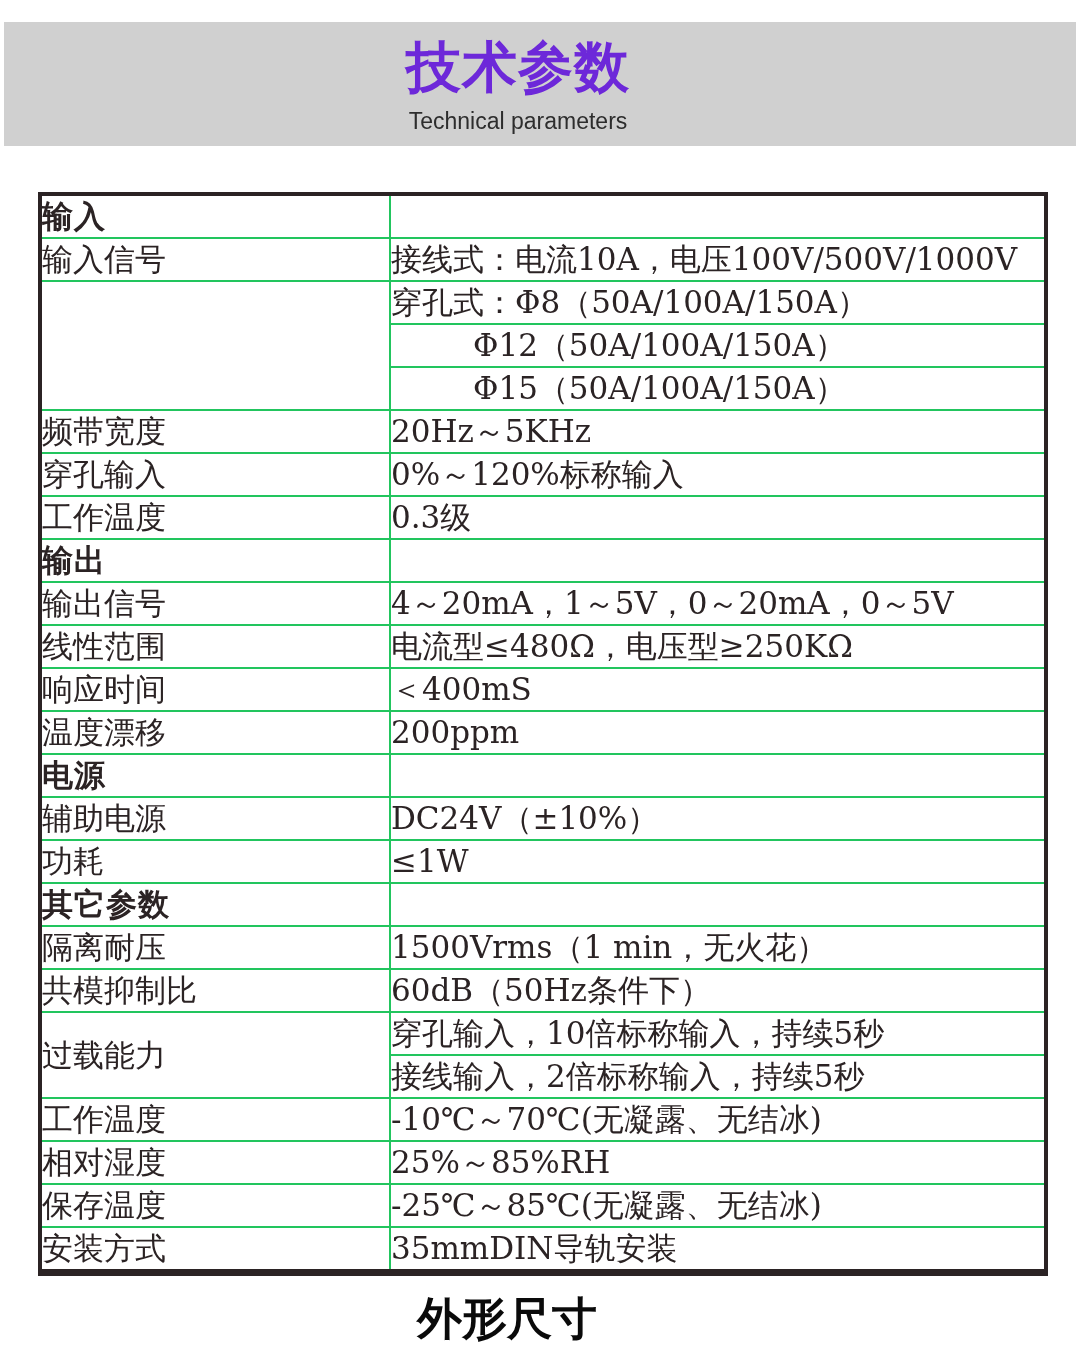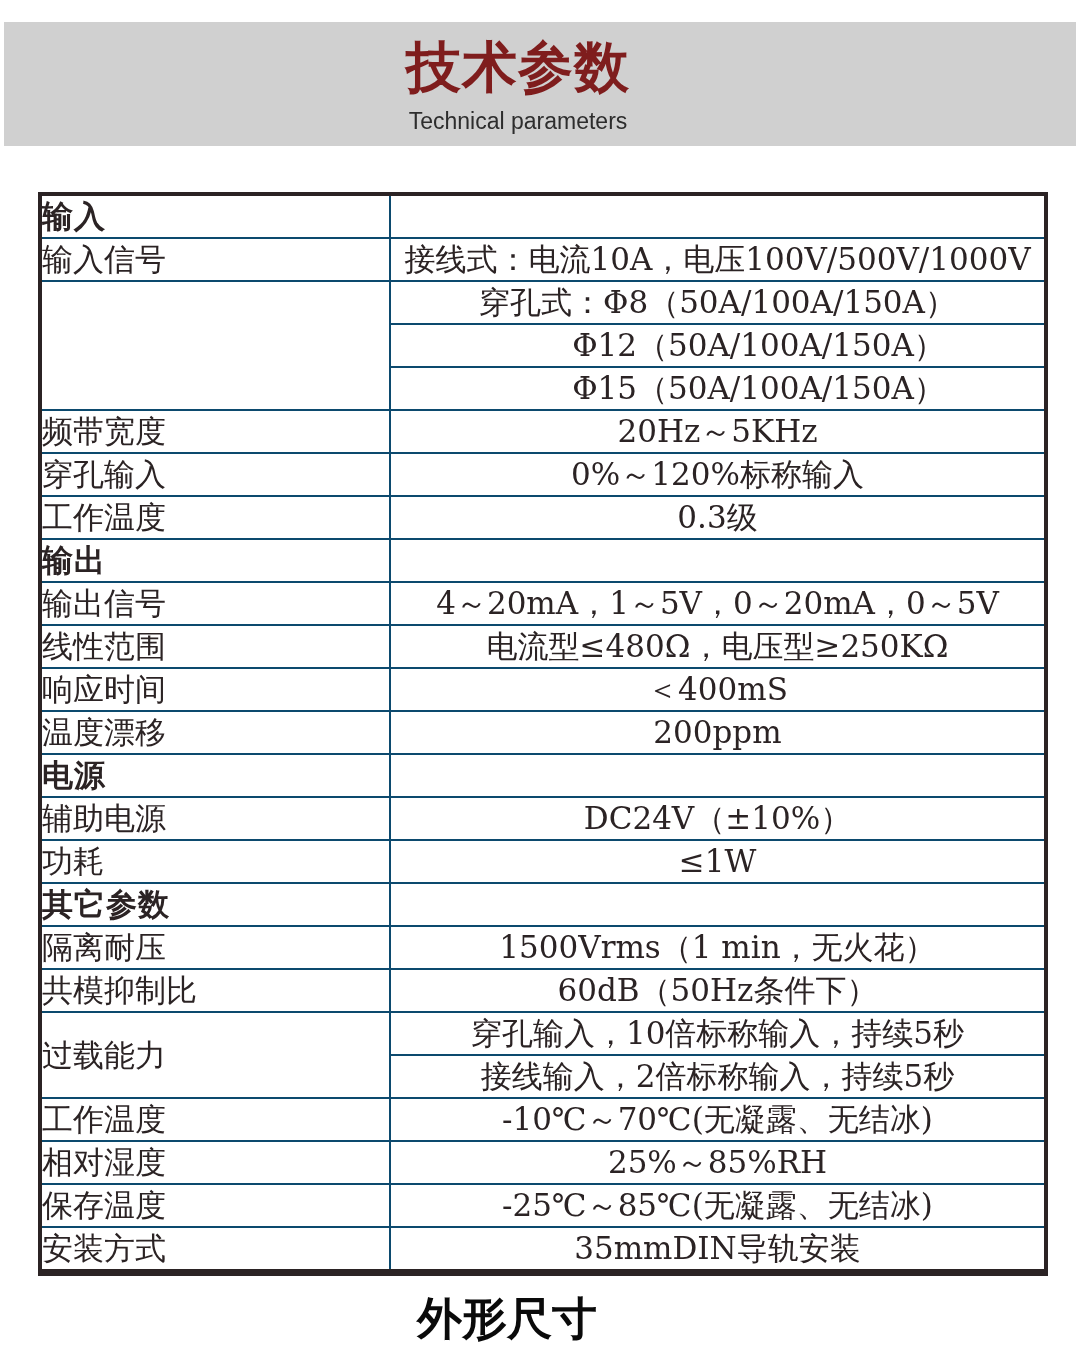--- a/index.html
+++ b/index.html
@@ -11,42 +11,42 @@
   .gray-band{
     position:absolute;top:22px;left:4px;width:1072px;height:124px;
     background:#d0d0d0;
   }
   .band-inner{
     height:100%;display:flex;flex-direction:column;align-items:center;
     justify-content:center;transform:translateX(-22px);padding-top:4px;box-sizing:border-box;
   }
   .page-title{
     margin:0;font-size:55px;font-weight:700;line-height:1;
-    color:#7f1d1d;letter-spacing:1px;
+    color:#6d28d9;letter-spacing:1px;
     font-family:"Liberation Sans","DejaVu Sans",sans-serif;
   }
   .page-subtitle{
     margin-top:15px;font-size:23px;line-height:1;color:#2d2d2d;
   }
   
   .param-table{
     position:absolute;top:192px;left:38px;width:1010px;height:1046px;
     border-collapse:collapse;table-layout:fixed;
     border:4px solid #2b2324;border-bottom-width:7px;
     font-family:"DejaVu Serif","Liberation Serif",serif;
     color:#2b2324;
   }
   .param-table col.c1{width:350px;}
   .param-table td{
-    border:2px solid #0c4a6e;
+    border:2px solid #22c55e;
     font-size:31px;line-height:1;vertical-align:middle;
     padding:0;height:41px;overflow:hidden;white-space:nowrap;
   }
   .label-cell{padding-left:88px;}
-  .value-cell{padding-left:16px;text-align:center;}
+  .value-cell{padding-left:16px;}
   .value-cell.indent{padding-left:82px;}
   .section-label{font-weight:700;letter-spacing:1px;}
   .rowspan-label{vertical-align:top;line-height:41.5px;height:auto;}
   .merged-empty{height:auto;}
   
   .footer-title{
     position:absolute;top:1294px;left:0;width:1080px;text-align:center;
     transform:translateX(-33px);
     font-size:45px;font-weight:700;line-height:1.1;color:#0a0a0a;
     font-family:"Liberation Sans","DejaVu Sans",sans-serif;

